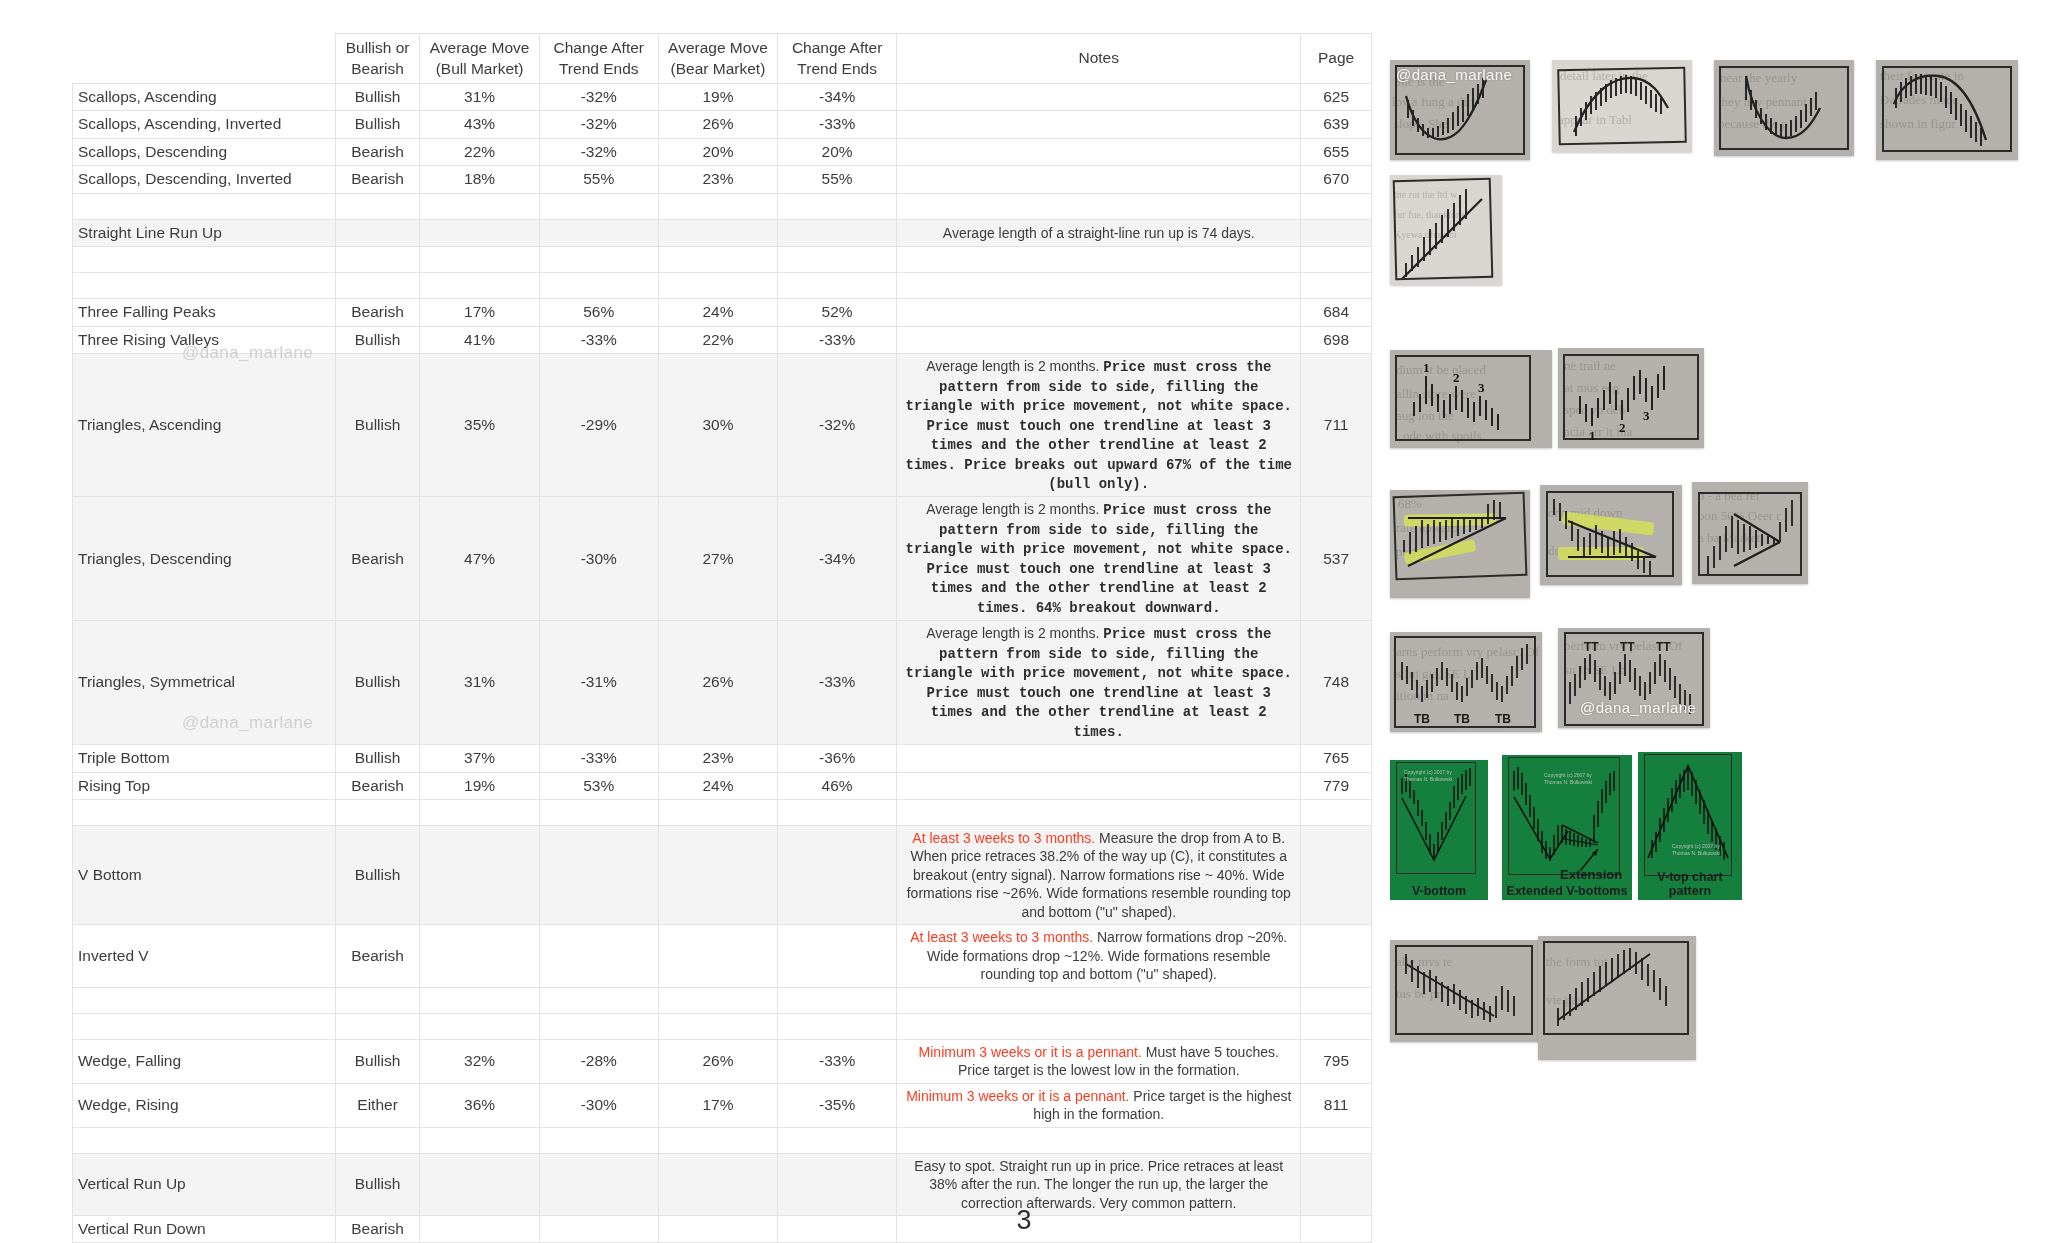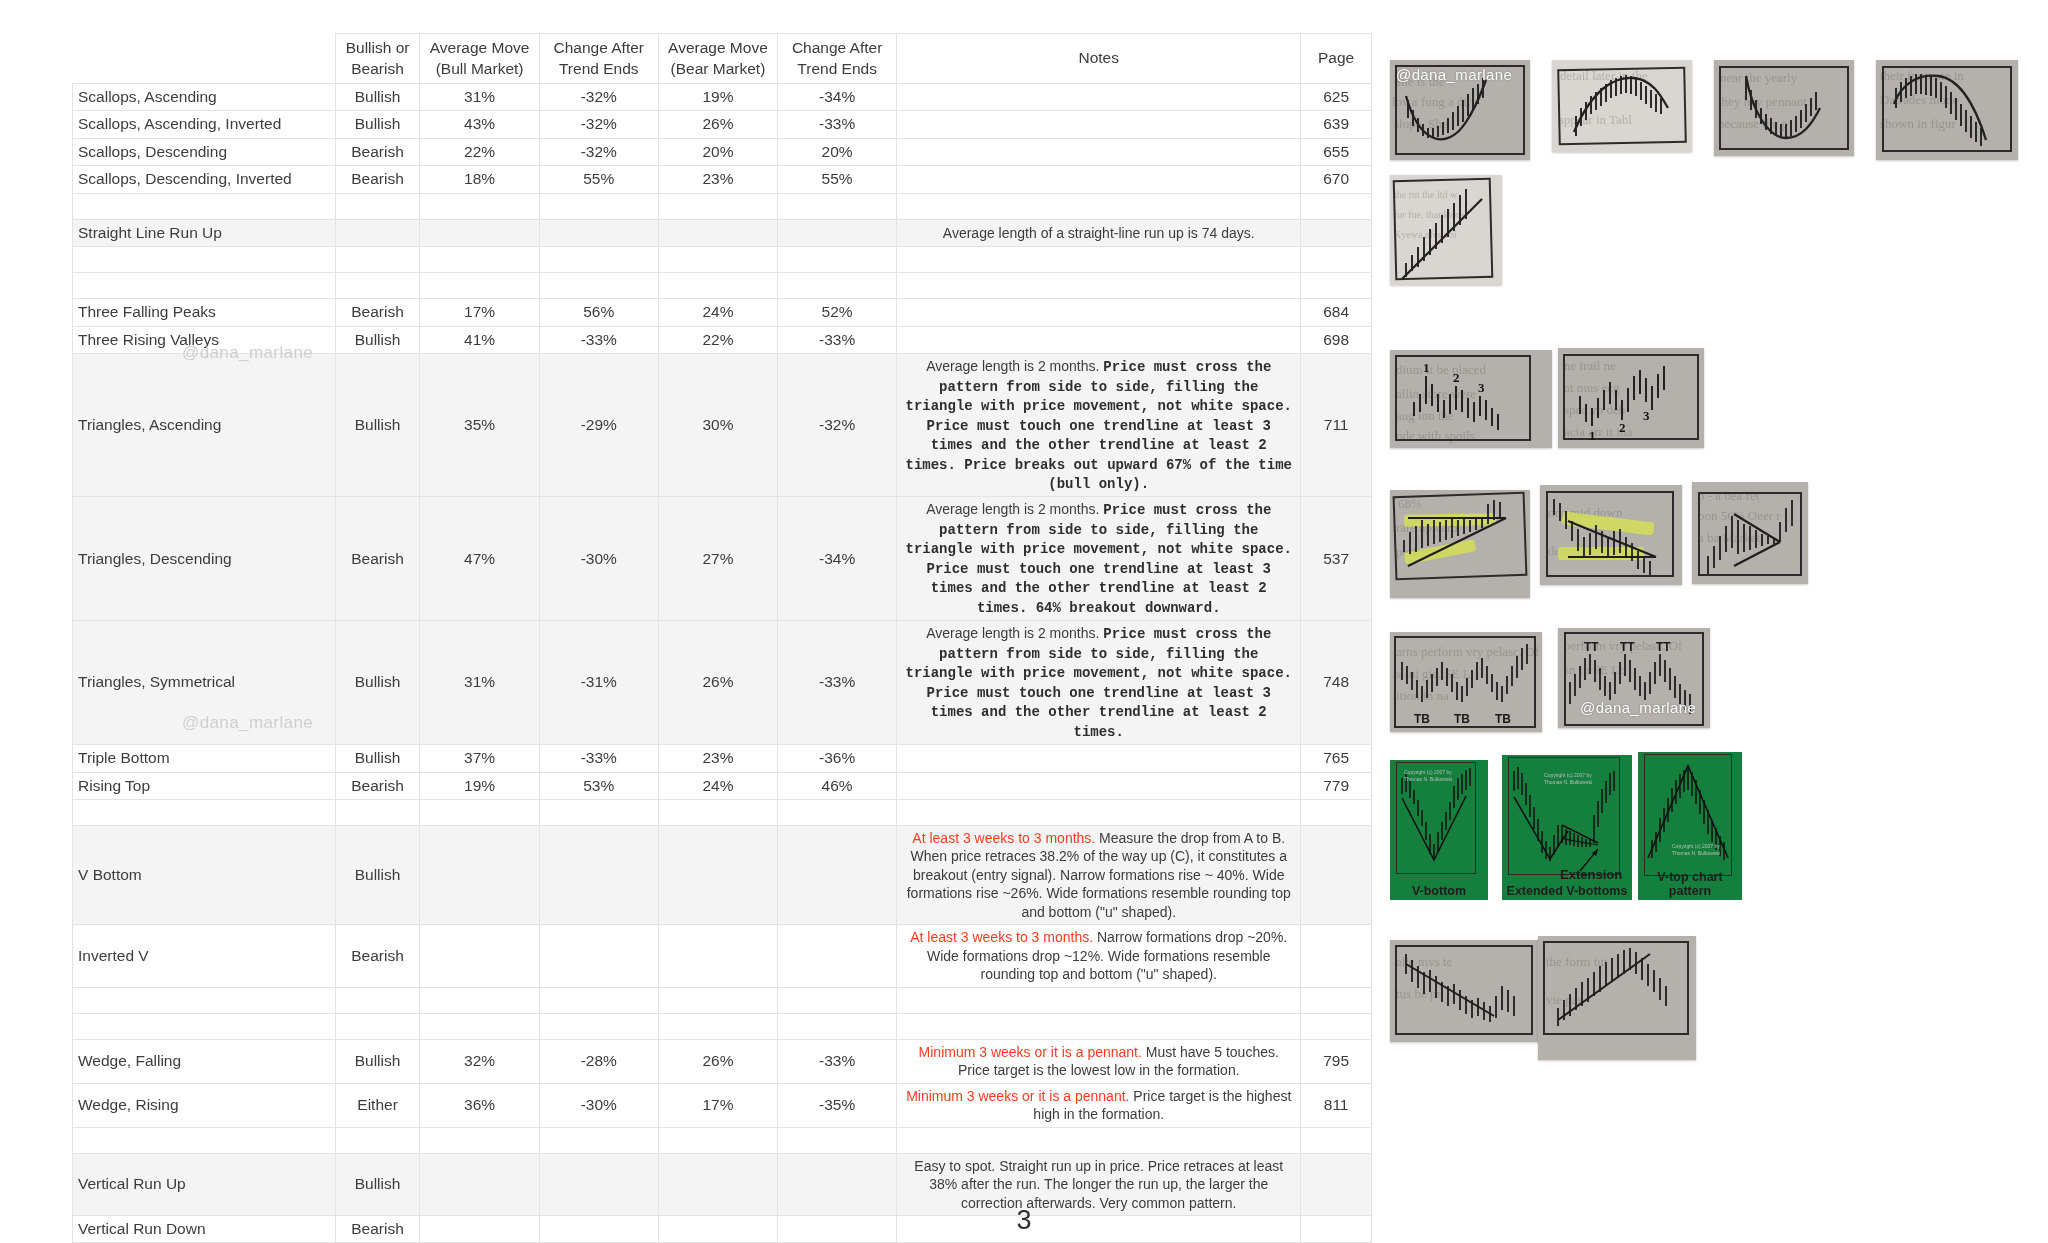--- a/index.html
+++ b/index.html
@@ -590,21 +590,21 @@
             <line x1="70" y1="20" x2="70" y2="50"></line>
           <line x1="76" y1="14" x2="76" y2="44"></line>
         </g>
       </svg>
     </div>
 
     <div class="photo" style="left:0px; top:290px; width:162px; height:98px;">
       <div class="ghost-text" style="left:6px; top:12px;">dium it be placed</div>
       <div class="ghost-text" style="left:6px; top:36px;">allin store were</div>
       <div class="ghost-text" style="left:6px; top:58px;">aug ion the</div>
-      <div class="ghost-text" style="left:6px; top:78px;">ode with spoils</div>
+      <div class="ghost-text" style="left:6px; top:78px;padding-left:7px;">ode with spoils</div>
       <div class="inner-frame" style="left:5px; top:5px; width:136px; height:86px;"></div>
       <svg width="146" height="98" viewBox="0 0 146 98">
         <g stroke="#222" stroke-width="2">
           <line x1="24" y1="52" x2="24" y2="66"></line>
             <line x1="30" y1="44" x2="30" y2="62"></line>
           <line x1="36" y1="26" x2="36" y2="54"></line>
             <line x1="42" y1="34" x2="42" y2="56"></line>
           <line x1="48" y1="44" x2="48" y2="62"></line>
             <line x1="54" y1="50" x2="54" y2="68"></line>
           <line x1="60" y1="44" x2="60" y2="64"></line>

